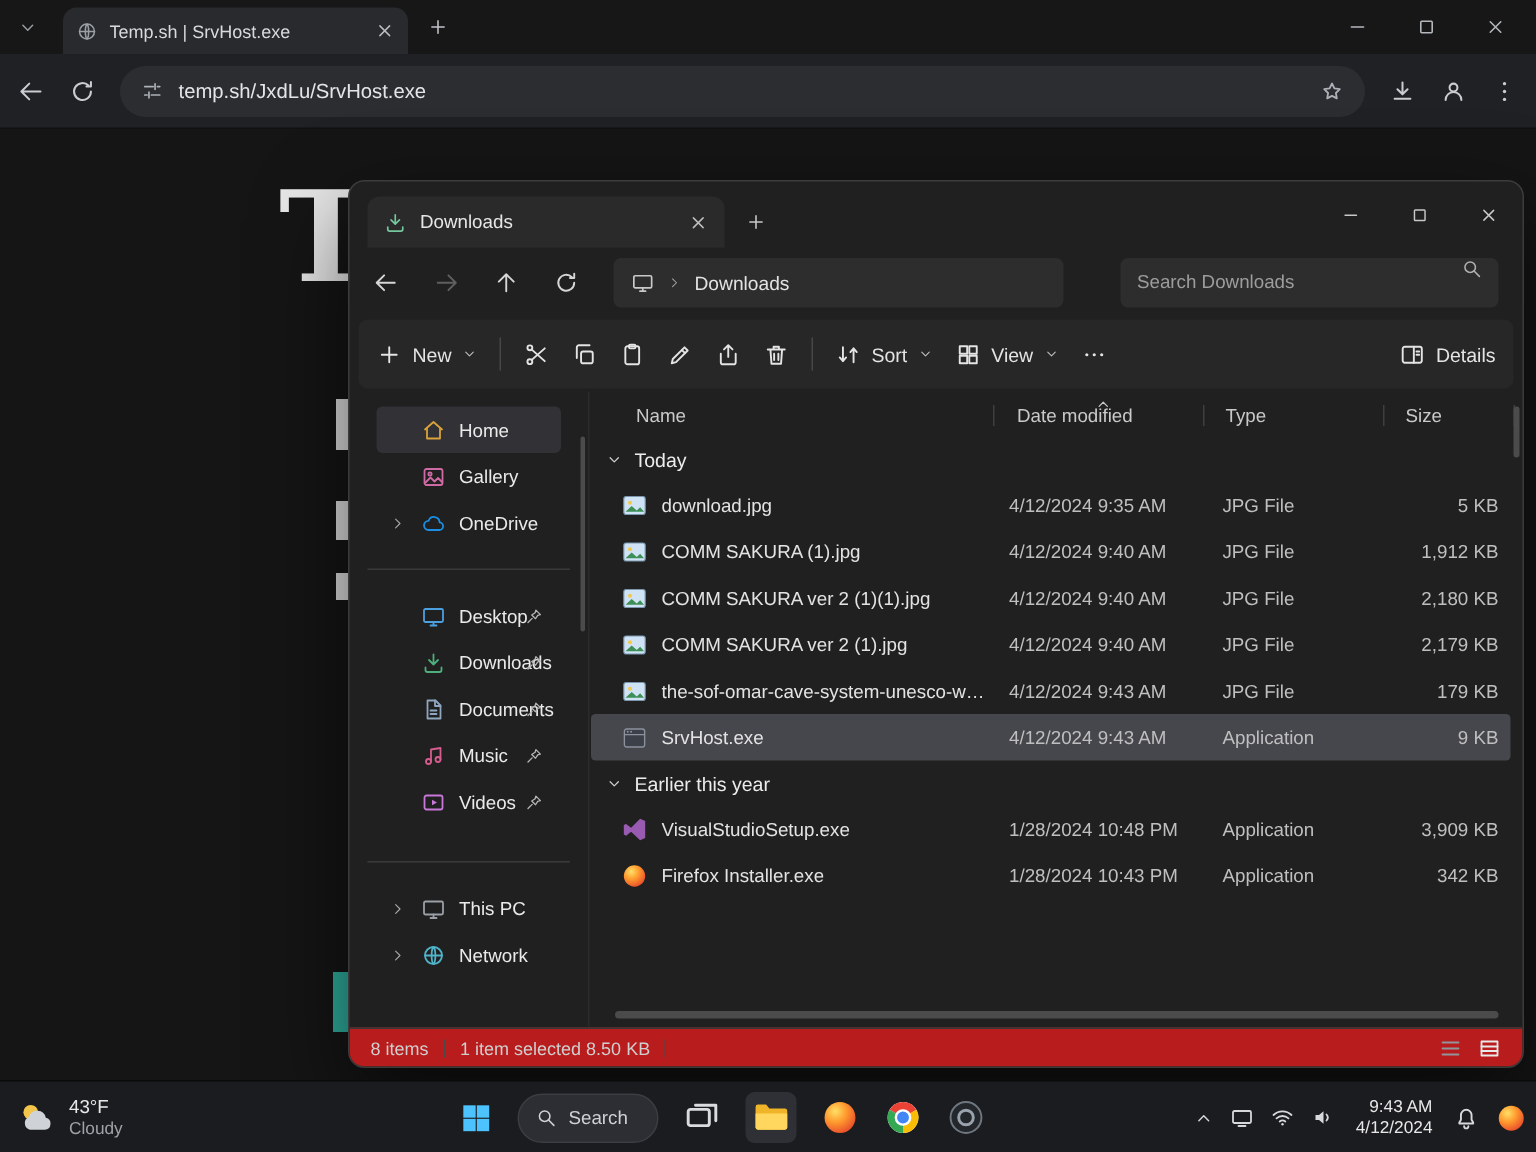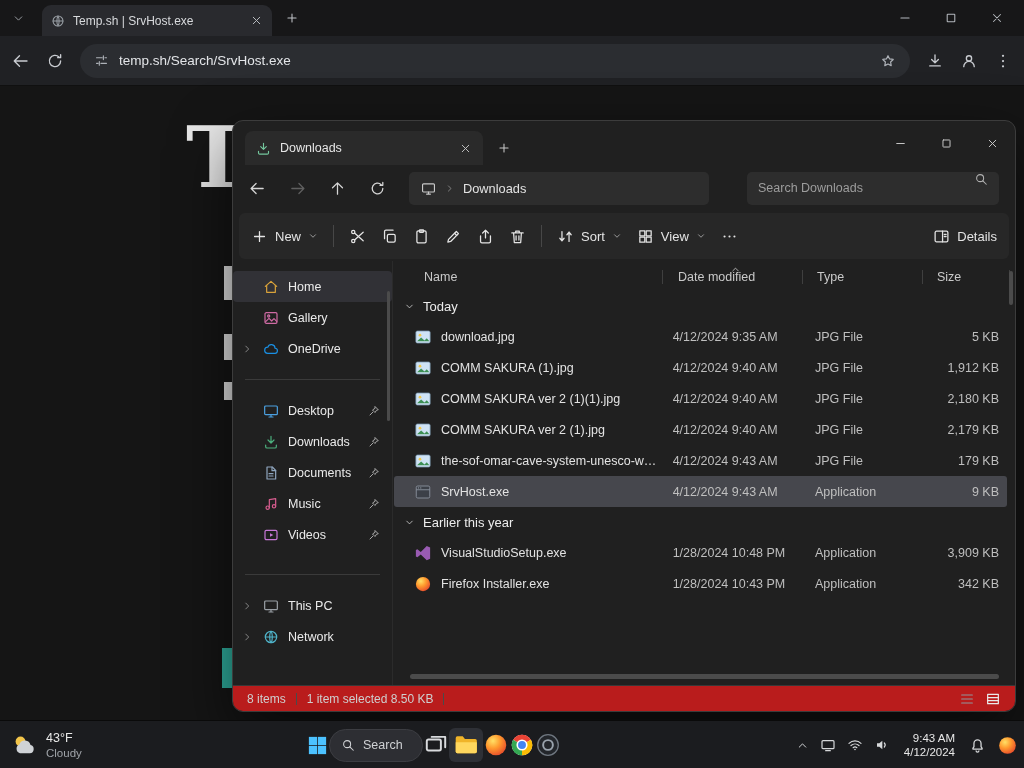--- a/index.html
+++ b/index.html
@@ -56,21 +56,21 @@
   .searchbox input{flex:1;background:transparent;border:none;outline:none;color:#e0e0e0;font-size:12.5px;font-family:inherit}
   .searchbox input::placeholder{color:#9d9d9d}
   .searchicon{width:14px;height:14px;color:#b0b0b0}
   .ex-cmd{position:absolute;left:6px;right:6px;top:92px;height:46px;background:#272727;border-radius:6px;display:flex;align-items:center;padding:0 12px;gap:15px}
   .cbtn{display:flex;align-items:center;gap:7px;color:#e4e4e4;font-size:13px}
   .cicon{width:17px;height:17px}
   .cchev{width:10px;height:10px;color:#bdbdbd}
   .csep{width:1px;height:22px;background:#474747}
   .details-btn{margin-left:auto}
   .ex-side{position:absolute;left:0;top:140px;bottom:26px;width:160px;padding-top:10px;border-right:1px solid #2b2b2b}
-  .sitem{position:relative;display:flex;align-items:center;height:31px;margin:0 0;border-radius:4px;padding-left:30px;gap:9px;font-size:12.5px;color:#eaeaea}
+  .sitem{position:relative;display:flex;align-items:center;height:31px;margin:0 18px;border-radius:4px;padding-left:30px;gap:9px;font-size:12.5px;color:#eaeaea}
   .sitem.active{background:#313136}
   .schev{position:absolute;left:9px;width:10px;height:10px;color:#a8a8a8}
   .sic{width:16px;height:16px}
   .spin{position:absolute;right:12px;width:12px;height:12px;color:#b5b5b5}
   .sdiv{height:1px;background:#3a3a3a;margin:15px 12px}
   .sdiv.big{margin-top:24px}
   .sscroll{position:absolute;right:2px;top:30px;width:3px;height:130px;background:#4b4b4b;border-radius:2px}
   .ex-main{position:absolute;left:161px;right:0;top:142px;bottom:26px;overflow:hidden}
   .fhdr{display:flex;align-items:center;height:28px;font-size:12.5px;color:#c9c9c9}
   .hcell{position:relative;height:100%;display:flex;align-items:center}
@@ -99,21 +99,21 @@
   .st-spacer{flex:1}
   .stview{width:16px;height:16px;color:#8f959b}
   .stview.on{color:#e9e9e9}
 
   
   #taskbar{position:absolute;left:0;bottom:0;width:1024px;height:48px;background:#1b1c1f;border-top:1px solid #0a0a0a;z-index:10}
   .tb-weather{position:absolute;left:4px;top:0;height:48px;display:flex;align-items:center;gap:8px;padding:0 6px}
   .tbw-icon{width:28px;height:28px}
   .tbw-t1{font-size:12.5px;color:#e8e8e8;line-height:15px}
   .tbw-t2{font-size:11.5px;color:#9fa3a8;line-height:14px}
-  .tb-center{position:absolute;left:306px;top:0;height:48px;display:flex;align-items:center;}
+  .tb-center{position:absolute;left:306px;top:0;height:48px;display:flex;align-items:center;gap:16px}
   .tbi{width:26px;height:26px;color:#d9dbde}
   .tbi.start{width:23px;height:23px}
   .appwrap{width:34px;height:34px;display:flex;align-items:center;justify-content:center;border-radius:6px}
   .appwrap.appactive{background:#2e3036}
   .tb-search{height:33px;width:94px;border-radius:17px;background:#2d2e33;border:1px solid #3c3d42;display:flex;align-items:center;gap:8px;padding:0 11px;color:#cfd1d4;font-size:12.5px}
   .tbs-icon{width:14px;height:14px;color:#cfd1d4}
   .tb-tray{position:absolute;right:6px;top:0;height:48px;display:flex;align-items:center;gap:11px}
   .tri{width:16px;height:16px;color:#d6d8da}
   .tri.chev{width:13px;height:13px}
   .tb-clock{text-align:right;font-size:11.5px;color:#e8e8e8;line-height:14px;padding:0 3px}
@@ -193,21 +193,21 @@
       <svg viewBox="0 0 24 24" fill="none" stroke="currentColor" stroke-width="1.8" stroke-linecap="round" stroke-linejoin="round">
         <path d="M19.5 12a7.5 7.5 0 1 1-2.2-5.3M19.5 3.5v4h-4"></path>
       </svg>
     </span>
   <div class="omnibox">
     <span class="i omni-tune">
         <svg viewBox="0 0 24 24" fill="none" stroke="currentColor" stroke-width="1.8" stroke-linecap="round" stroke-linejoin="round">
           <path d="M4 7.5h9M17.5 7.5H20M15 4.5v6M4 16.5h2.5M11 16.5h9M8.5 13.5v6"></path>
         </svg>
       </span>
-    <span class="omni-url">temp.sh/Search/SrvHost.exe</span>
+    <span class="omni-url">temp.sh/JxdLu/SrvHost.exe</span>
     <span class="i omni-star">
         <svg viewBox="0 0 24 24" fill="none" stroke="currentColor" stroke-width="1.8" stroke-linecap="round" stroke-linejoin="round">
           <path d="M12 4l2.4 4.9 5.4.8-3.9 3.8.9 5.4-4.8-2.5-4.8 2.5.9-5.4L4.2 9.7l5.4-.8z"></path>
         </svg>
       </span>
   </div>
   <span class="i bt-right">
       <svg viewBox="0 0 24 24" fill="none" stroke="currentColor" stroke-width="1.8" stroke-linecap="round" stroke-linejoin="round">
         <path d="M12 4v10M7.5 10L12 14.5 16.5 10"></path>
         <path d="M5 18.5h14"></path>

